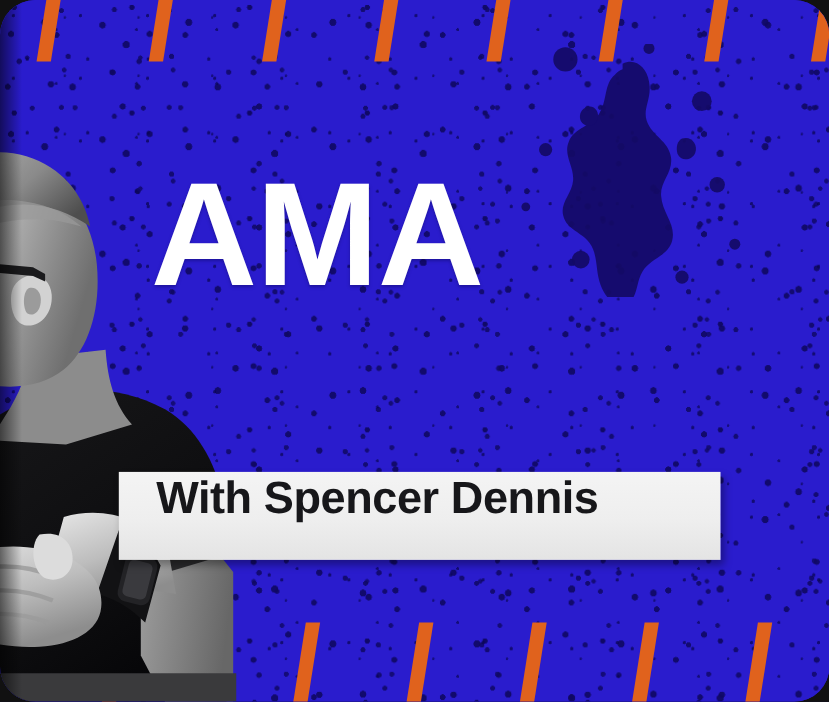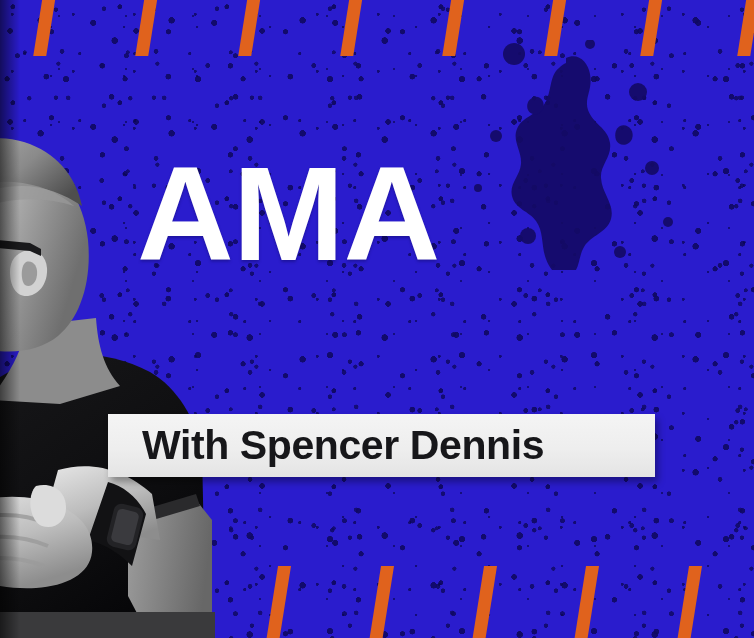--- a/index.html
+++ b/index.html
@@ -7,20 +7,21 @@
     padding: 0;
     background: #111;
   }
   #stage {
     position: relative;
     width: 754px;
     height: 638px;
     overflow: hidden;
     background: #2a1ccd;
     font-family: "Liberation Sans", sans-serif;
+    border-radius: 32px;
   }
 
   
   .bg-base {
     position: absolute;
     inset: 0;
     background: #2a1ccd;
   }
   .bg-speckle {
     position: absolute;
@@ -112,27 +113,27 @@
     font-weight: 700;
     letter-spacing: -2px;
     margin: 8px 0 0 14px;
     text-shadow: 0 2px 3px rgba(10,6,70,0.35);
   }
 
   
   .subtitle-banner {
     position: absolute;
     left: 108px;
-    top: 414px;
+    top: 429px;
     width: 547px;
-    height: 63px;
+    height: 80px;
     background: linear-gradient(180deg, #f4f4f4 0%, #eeeeee 55%, #e4e4e4 100%);
     box-shadow: 3px 5px 7px rgba(0,0,0,0.35);
     display: flex;
-    align-items: center;
+    align-items: flex-start;
   }
   .subtitle-text {
     margin-left: 34px;
     font-size: 41px;
     font-weight: 700;
     color: #17171a;
     letter-spacing: -0.4px;
     white-space: nowrap;
   }
 

